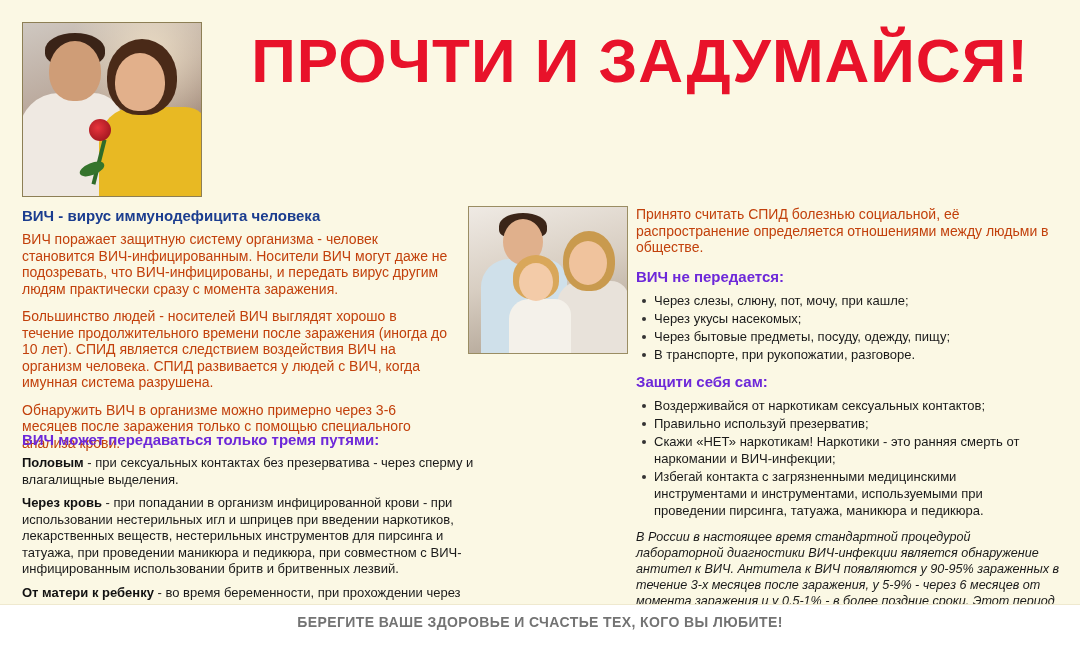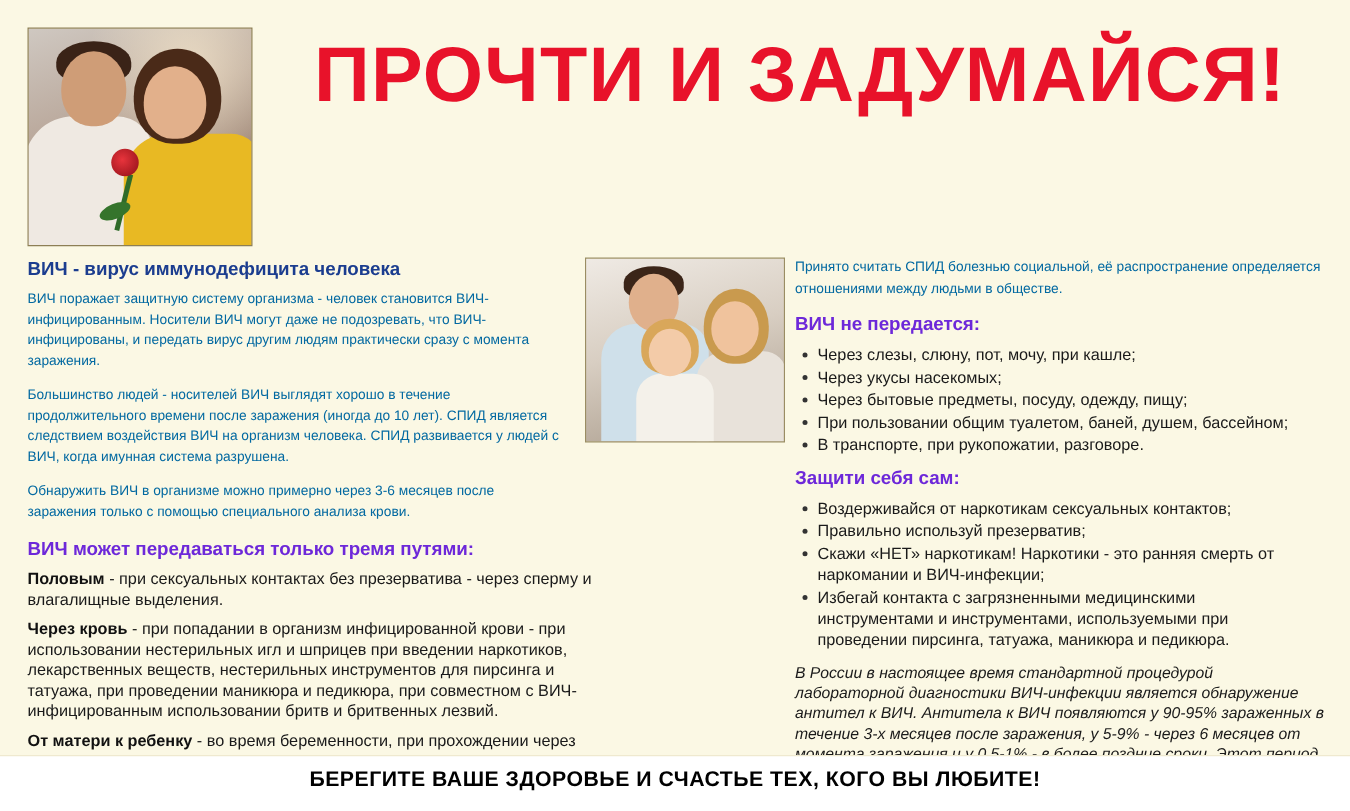--- a/index.html
+++ b/index.html
@@ -159,23 +159,23 @@
     font-size: 15px;
     line-height: 19px;
     font-weight: bold;
     color: #1b3d8f;
   }
   h2.heading-purple {
     color: #6d28d9;
   }
   p.body {
     margin: 0 0 11px 0;
-    font-size: 11px;
+    font-size: 14px;
     line-height: 16.5px;
-    color: #0369a1;
+    color: #c2410c;
   }
   p.body.last { margin-bottom: 12px; }
 
   ul.bullets {
     margin: 0 16px 9px 0;
     padding-left: 18px;
     list-style: none;
   }
   ul.bullets li {
     position: relative;
@@ -215,23 +215,23 @@
     width: 1080px;
     height: 44px;
     background: #ffffff;
     border-top: 1px solid #efe9cf;
   }
   .footer-text {
     position: absolute;
     left: 0; top: 9px;
     width: 1080px;
     text-align: center;
-    font-size: 17px;
+    font-size: 14px;
     font-weight: bold;
-    color: #000000;
+    color: #737373;
     letter-spacing: 0.4px;
   }
 </style>
 </head>
 <body>
 
 <div class="poster">
 
   <div class="header">
 
@@ -286,21 +286,20 @@
   </div>
 
   <div class="col-right">
     <p class="body">Принято считать СПИД болезнью социальной, её распространение определяется отношениями между людьми в обществе.</p>
 
     <h2 class="heading heading-purple">ВИЧ не передается:</h2>
     <ul class="bullets">
       <li>Через слезы, слюну, пот, мочу, при кашле;</li>
       <li>Через укусы насекомых;</li>
       <li>Через бытовые предметы, посуду, одежду, пищу;</li>
-      <li>При пользовании общим туалетом, баней, душем, бассейном;</li>
       <li>В транспорте, при рукопожатии, разговоре.</li>
     </ul>
 
     <h2 class="heading heading-purple">Защити себя сам:</h2>
     <ul class="bullets">
       <li>Воздерживайся от наркотикам сексуальных контактов;</li>
       <li>Правильно используй презерватив;</li>
       <li>Скажи «НЕТ» наркотикам! Наркотики - это ранняя смерть от наркомании и ВИЧ-инфекции;</li>
       <li>Избегай контакта с загрязненными медицинскими инструментами и инструментами, используемыми при проведении пирсинга, татуажа, маникюра и педикюра.</li>
     </ul>

